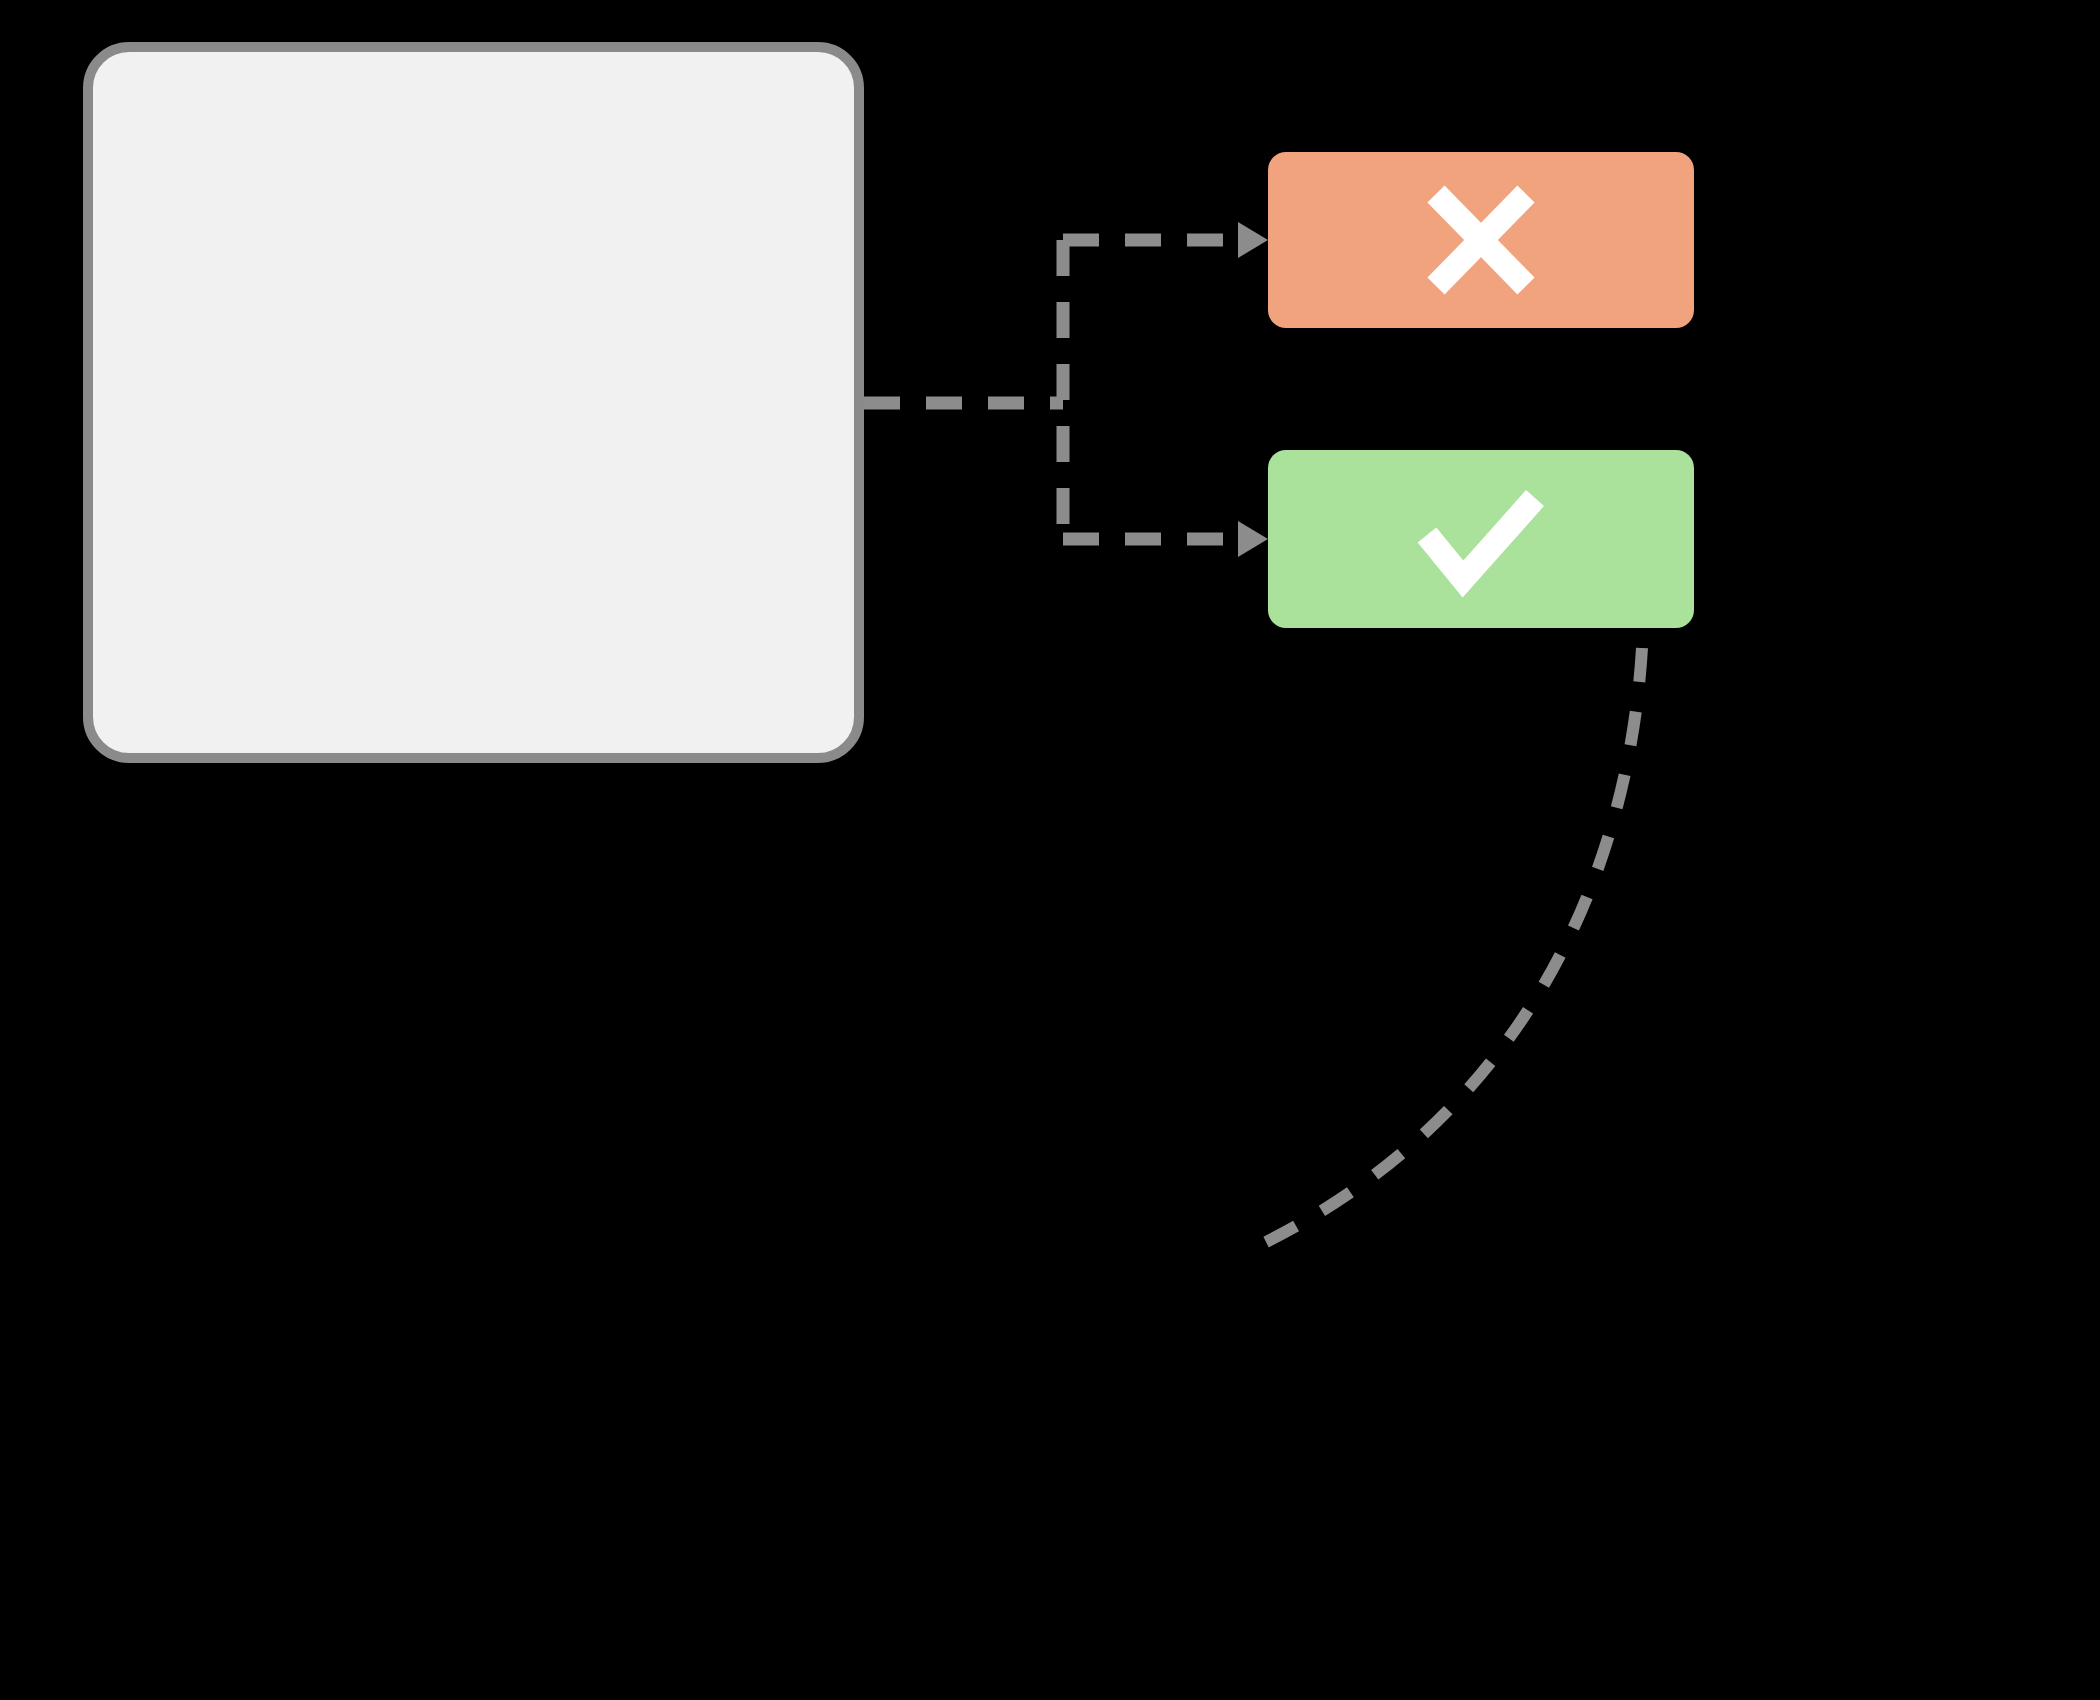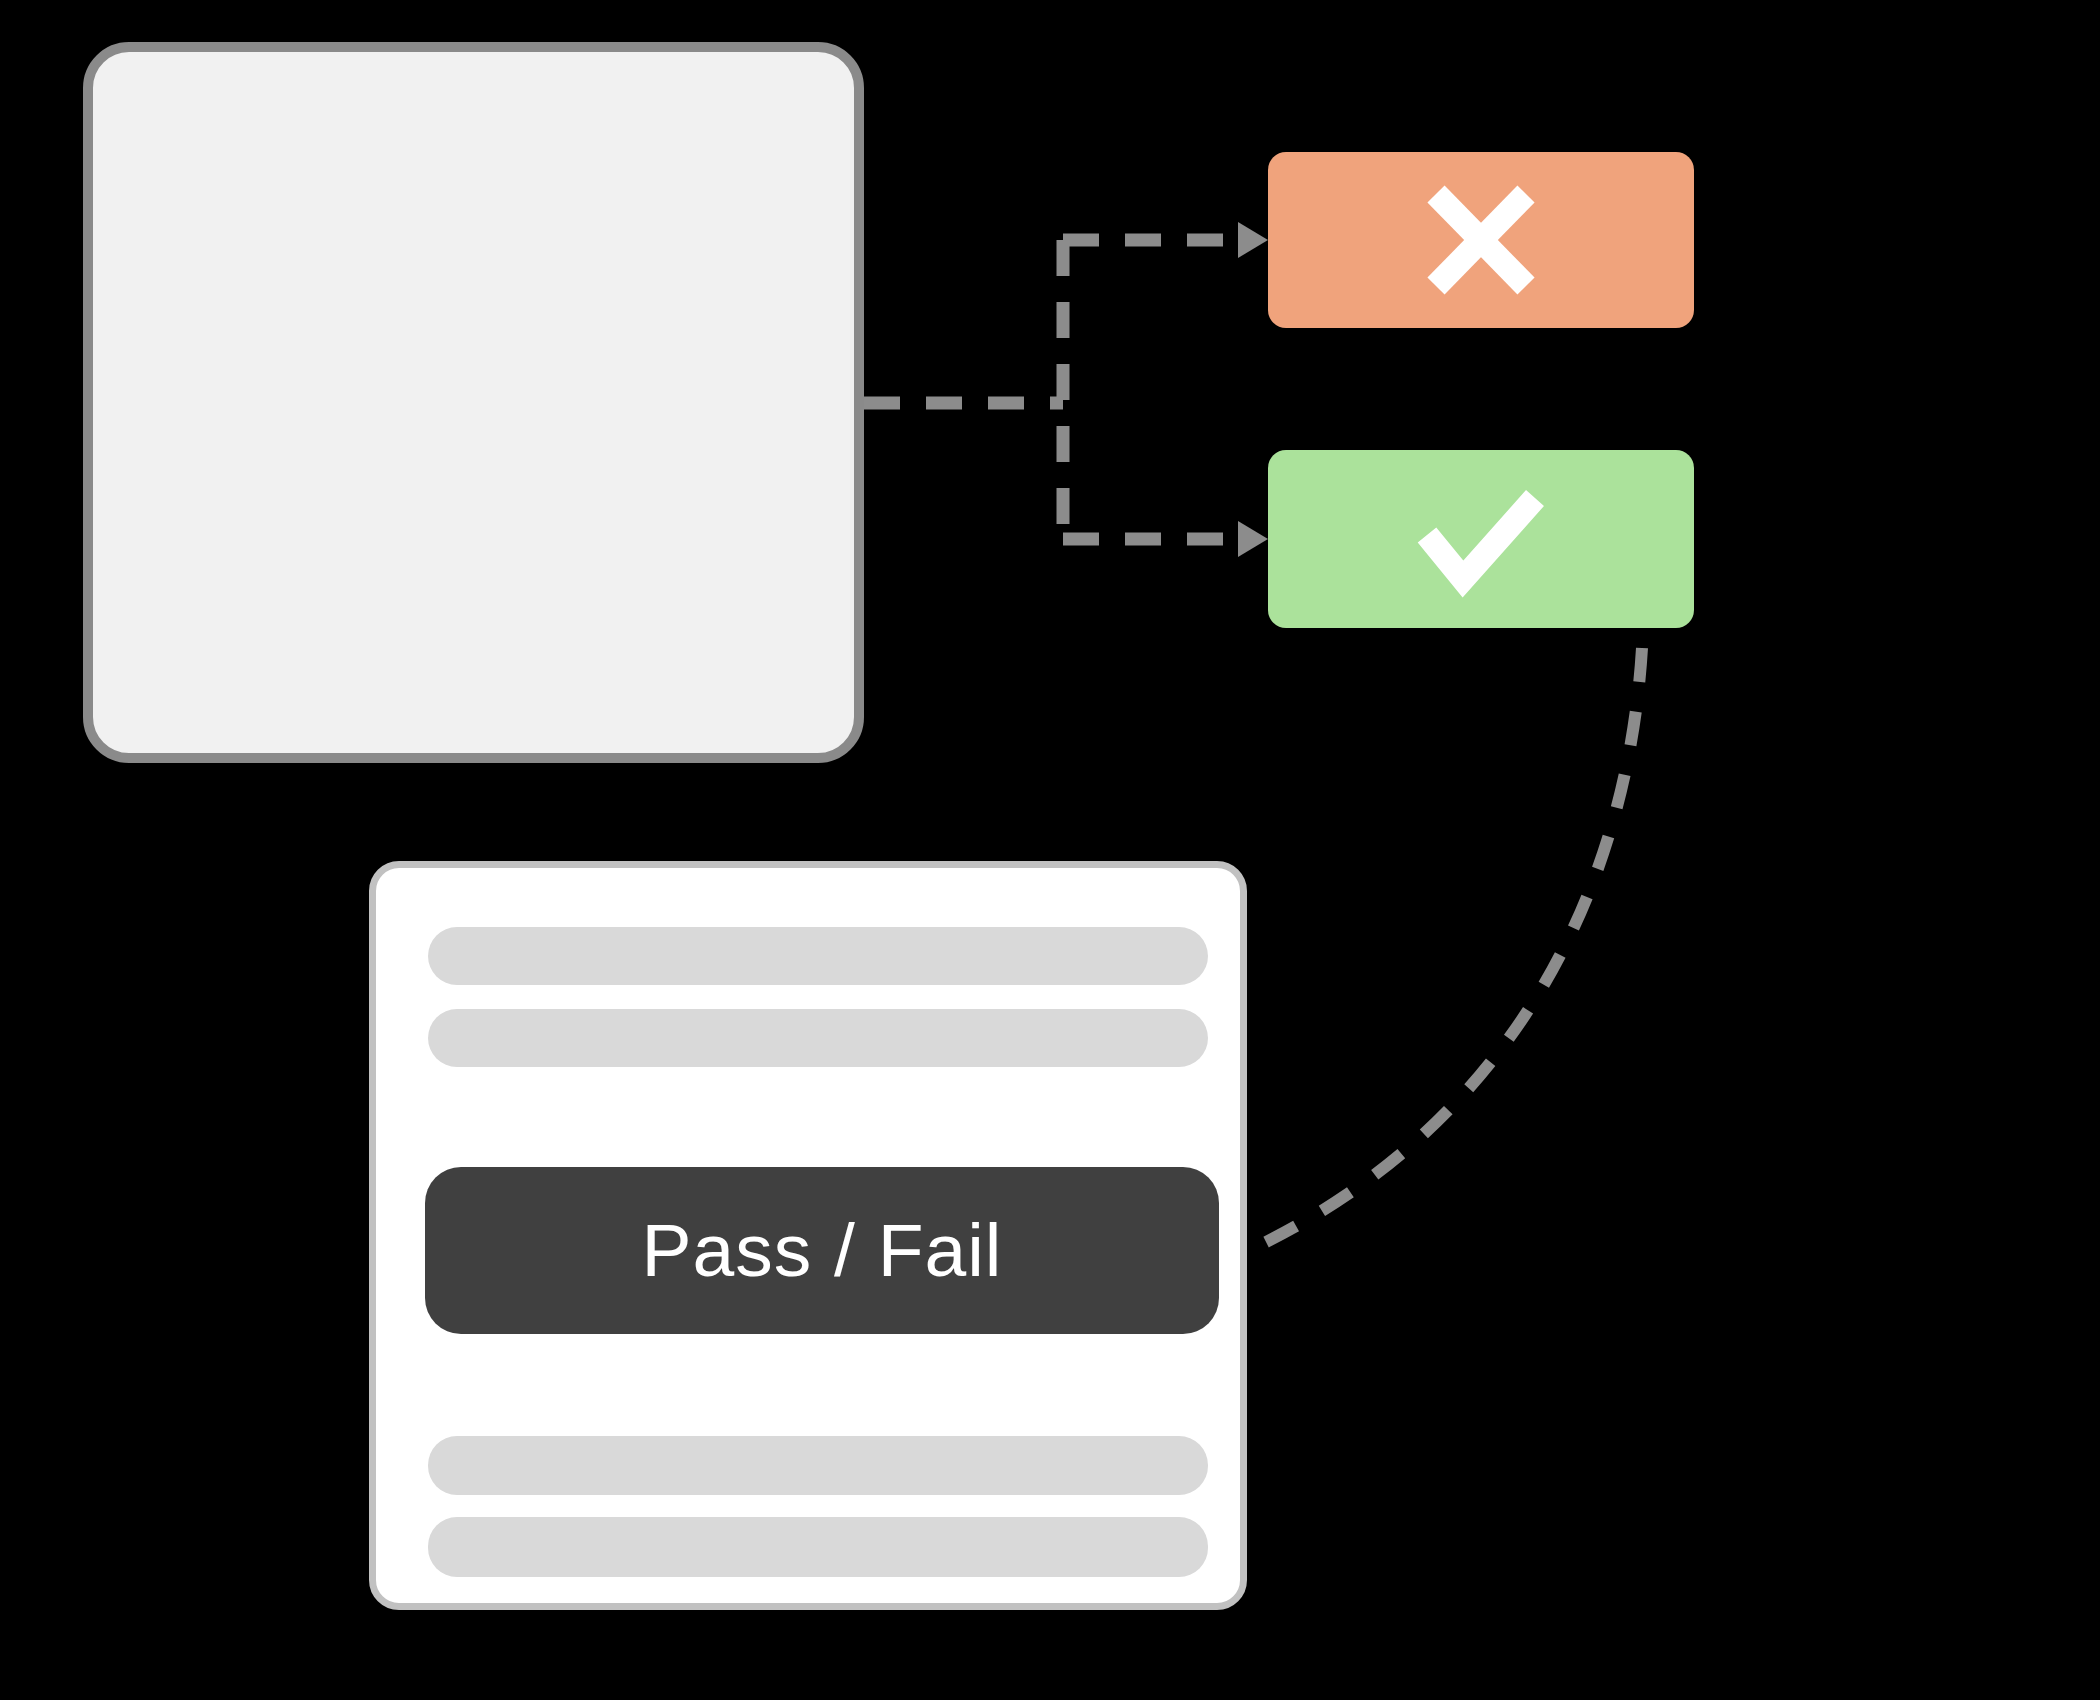--- a/index.html
+++ b/index.html
@@ -89,23 +89,14 @@
       </g>
     </svg>
   </div>
 
   <div class="abs outcome pass-box">
     <svg width="114" height="88" viewBox="0 0 114 88">
       <polyline points="3,40 39,84 111,3" fill="none" stroke="#FFFFFF" stroke-width="24" stroke-linecap="butt" stroke-linejoin="miter"></polyline>
     </svg>
   </div>
 
-  <div class="abs card">
-    <div class="bar bar-1"></div>
-    <div class="bar bar-2"></div>
-    <div class="pass-fail-button">
-      <span>Pass / Fail</span>
-    </div>
-    <div class="bar bar-3"></div>
-    <div class="bar bar-4"></div>
-  </div>
 
 </div>
 
 </body></html>

